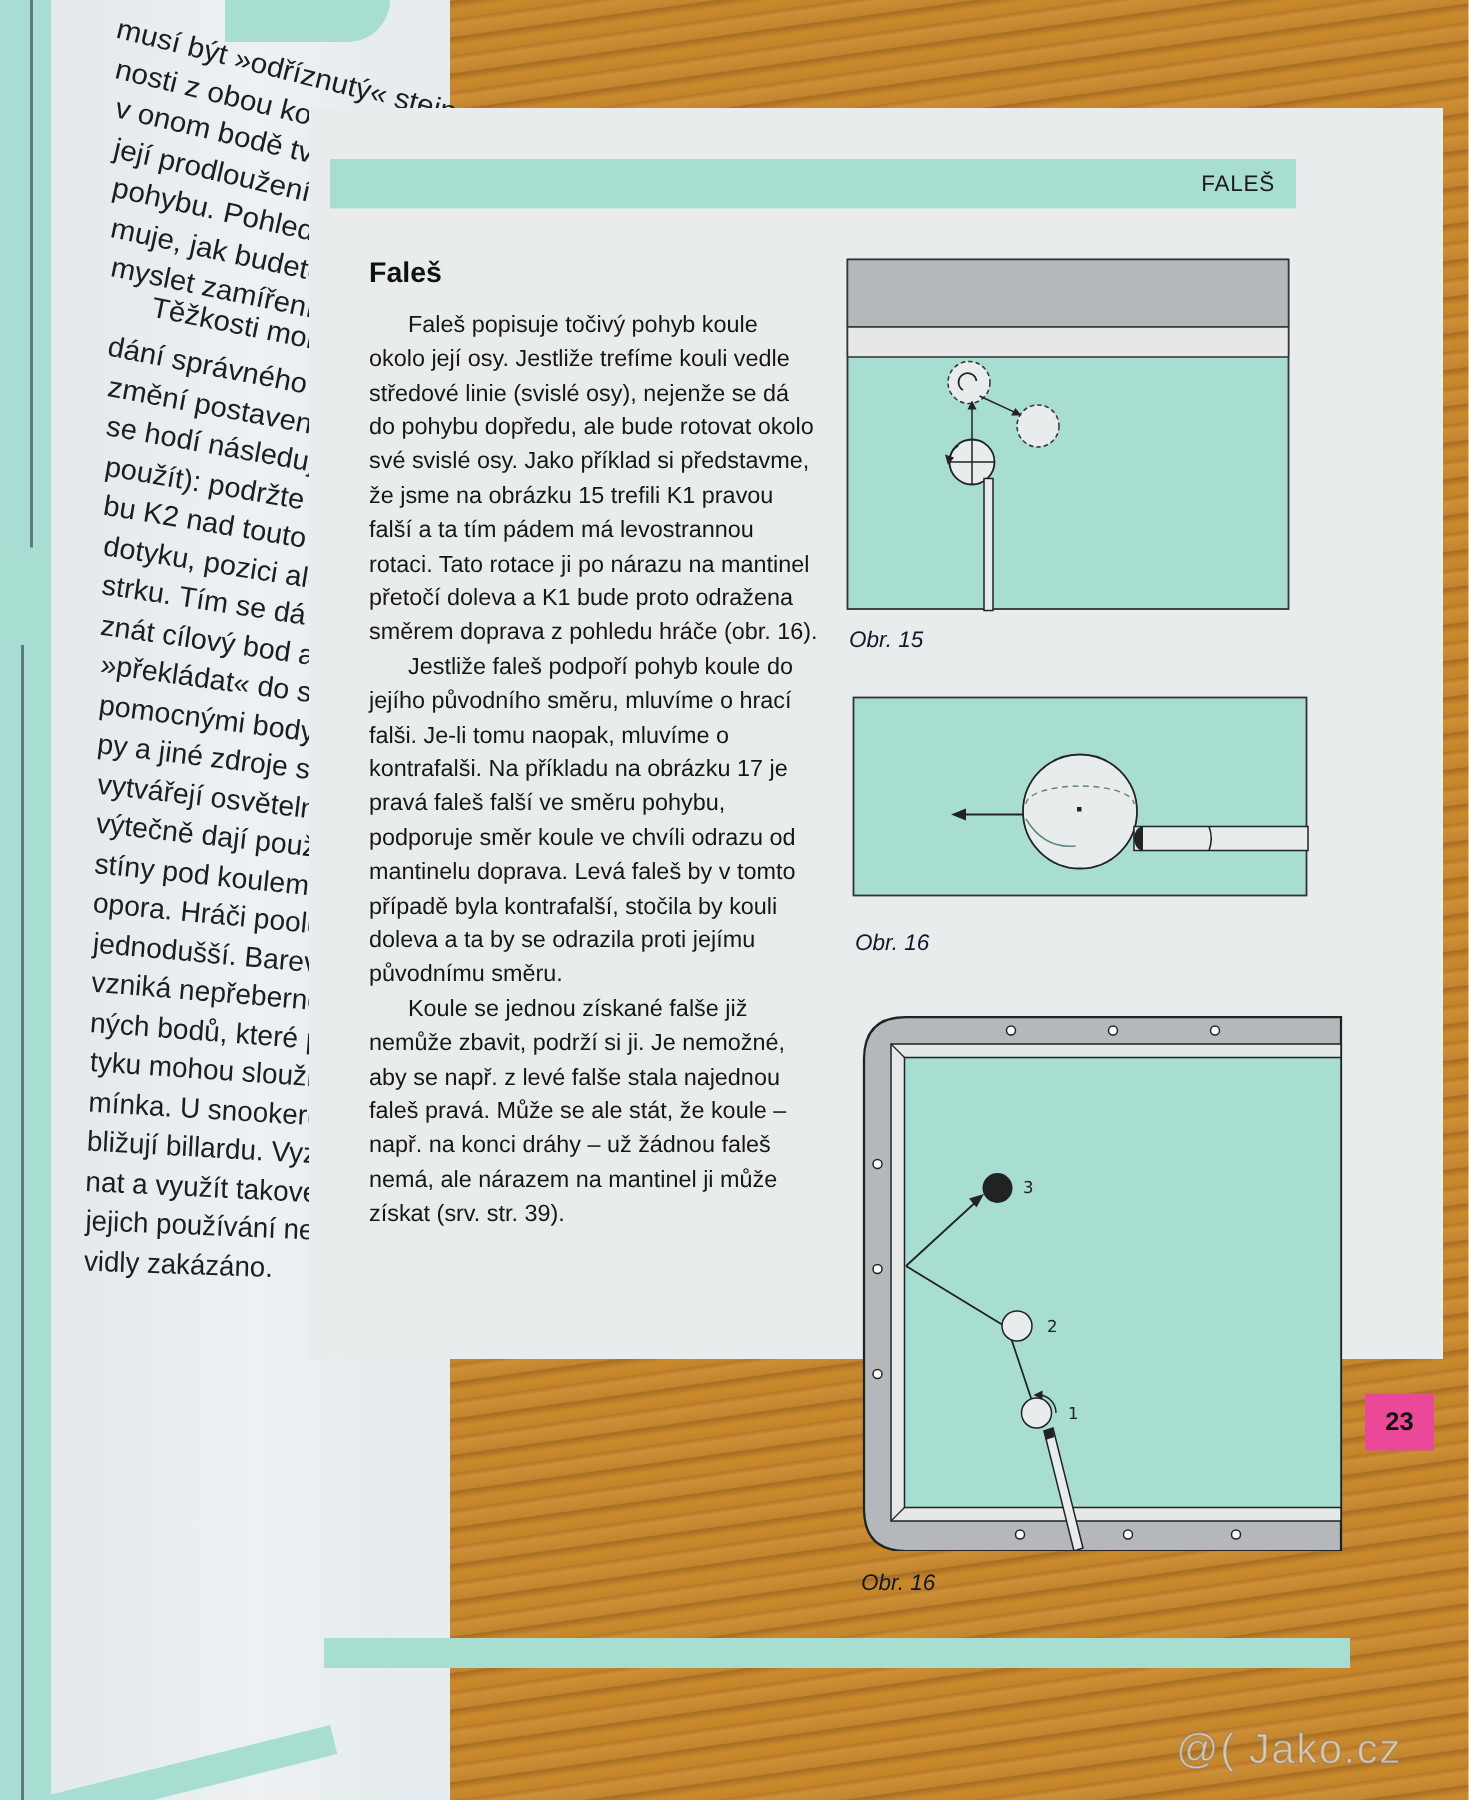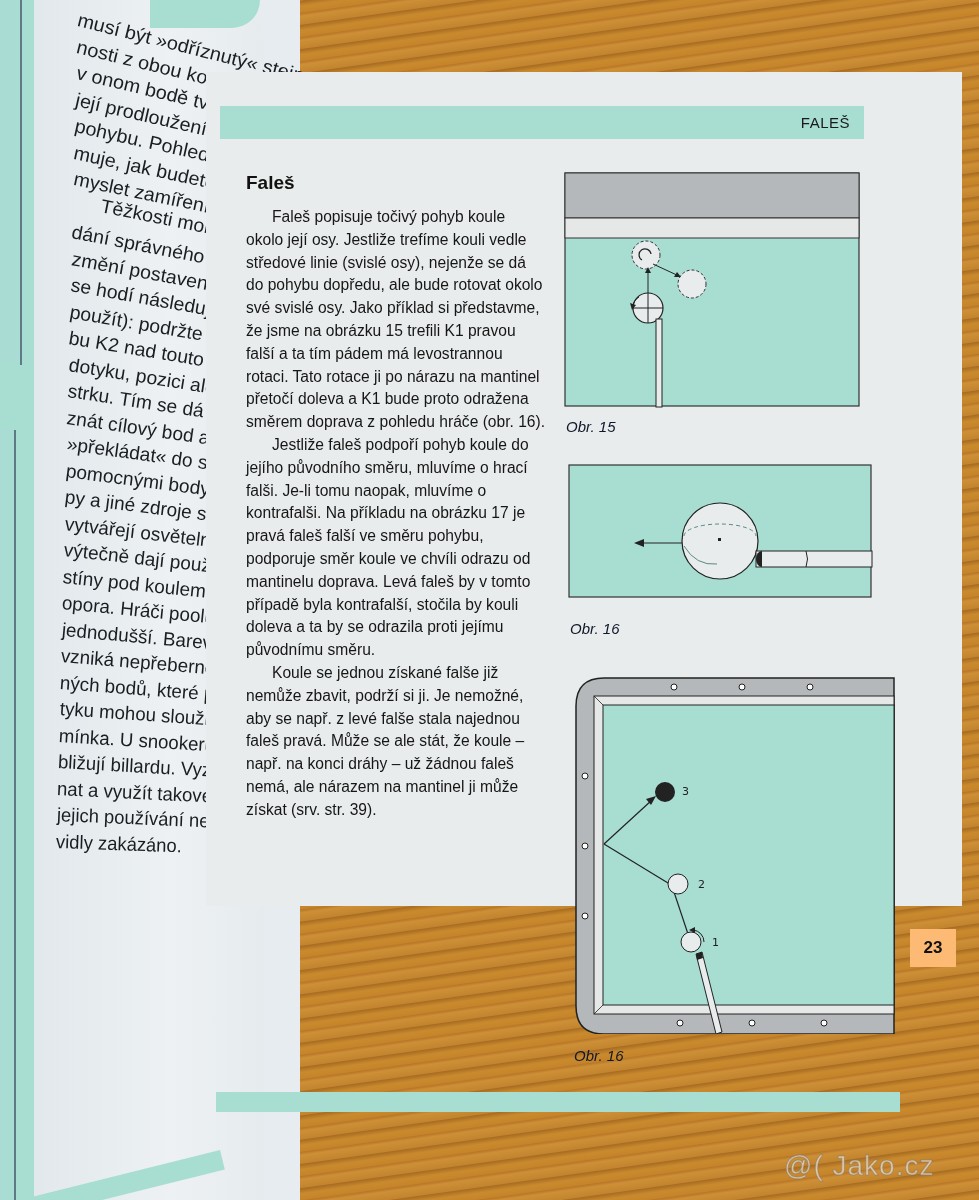--- a/index.html
+++ b/index.html
@@ -51,21 +51,21 @@
     position:absolute; left:40px; top:100px; font-size:19px; font-weight:bold; color:#111;
   }
   .body-text {
     position:absolute; left:40px; top:134px; width:300px;
     font-size:15.6px; line-height:22.8px; color:#161616;
   }
   .body-text p { margin:0; text-indent:26px; }
   .fig { position:absolute; }
   .caption { position:absolute; font-size:15px; font-style:italic; color:#0f172a; }
   .page-number {
-    position:absolute; left:704px; top:857px; width:46px; height:38px; background:#fdba74;
+    position:absolute; left:704px; top:857px; width:46px; height:38px; background:#ec4899;
     font-size:17px; font-weight:bold; color:#111; text-align:center; line-height:38px;
   }
   .footer-band {
     position:absolute; left:10px; top:1020px; width:684px; height:20px; background:#a8ddd2;
   }
   .watermark {
     position:absolute; left:784px; top:1150px; font-size:28px; color:rgba(255,255,255,0.55);
     -webkit-text-stroke:1px rgba(120,120,120,0.5); letter-spacing:1px;
   }
 </style>

